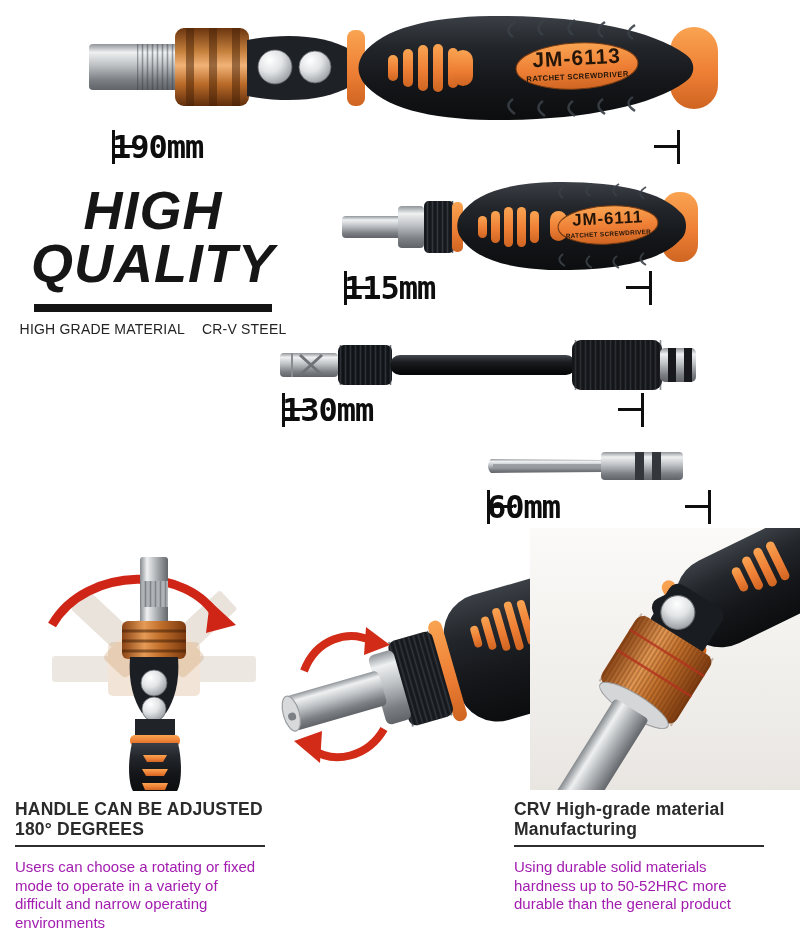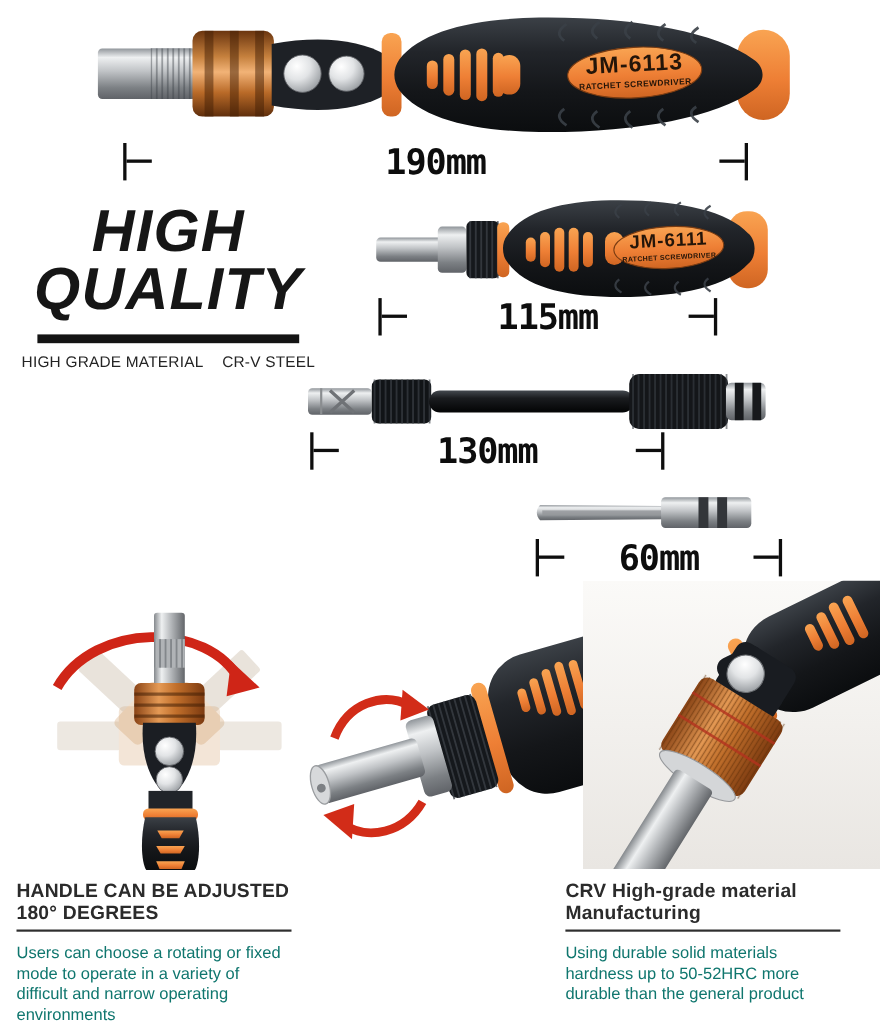--- a/index.html
+++ b/index.html
@@ -8,37 +8,37 @@
   .abs{position:absolute;}
 
   
   .measure{position:absolute;height:36px;}
   .mtick{position:absolute;top:0;width:3px;height:34px;background:#0e0e0e;}
   .mtick.l{left:0;}
   .mtick.r{right:0;}
   .mtick.l::after,.mtick.r::after{content:"";position:absolute;top:15px;width:23px;height:3px;background:#0e0e0e;}
   .mtick.l::after{left:3px;}
   .mtick.r::after{right:3px;}
-  .mval{position:absolute;left:0;right:0;top:-2px;text-align:center;
+  .mval{position:absolute;left:0;right:0;top:-2px;
         font-family:"DejaVu Sans Mono",monospace;font-weight:bold;font-size:32px;
         letter-spacing:-1px;color:#0d0d0d;}
 
   
   .quality{position:absolute;left:28px;top:184px;width:250px;text-align:center;color:#161616;}
   .q-title{font-family:"Liberation Sans",sans-serif;font-style:italic;font-weight:bold;
            font-size:54px;line-height:0.99;letter-spacing:1px;}
   .q-bar{height:8px;background:#141414;margin:13px 6px 0 6px;}
   .q-sub{margin-top:9px;display:flex;justify-content:center;gap:17px;
          font-size:14px;letter-spacing:0.2px;color:#242424;white-space:nowrap;}
 
   
   .fcol{position:absolute;top:799px;width:250px;}
   .fhead{font-size:17.5px;line-height:1.15;letter-spacing:0.2px;color:#2b2b2b;
          min-height:40px;padding-bottom:6px;border-bottom:2px solid #2e2e2e;font-weight:bold;}
-  .fbody{margin-top:11px;font-size:15px;line-height:1.24;color:#0f766e;}
+  .fbody{margin-top:11px;font-size:15px;line-height:1.24;color:#a21caf;}
 
   svg text{font-family:"Liberation Sans",sans-serif;}
 </style>
 </head>
 <body>
 
 <div class="canvas">
 
   <svg width="0" height="0" style="position:absolute">
     <defs>
@@ -206,21 +206,21 @@
     <rect x="60" y="8" width="54" height="40" rx="6" fill="#111417"></rect>
     <rect x="60" y="8" width="54" height="40" fill="url(#knurlD)" opacity=".7"></rect>
     <rect x="112" y="18" width="186" height="20" rx="10" fill="url(#gShaft)"></rect>
     <rect x="294" y="3" width="90" height="50" rx="9" fill="#141619"></rect>
     <rect x="294" y="3" width="90" height="50" fill="url(#knurlD)" opacity=".6"></rect>
     <rect x="382" y="11" width="36" height="34" rx="5" fill="url(#gChrome)"></rect>
     <rect x="390" y="11" width="8" height="34" fill="#17191c"></rect>
     <rect x="406" y="11" width="8" height="34" fill="#17191c"></rect>
   </svg>
 
-  <div class="measure" style="left:282px;top:393px;width:322px">
+  <div class="measure" style="left:282px;top:393px;width:362px">
     <span class="mtick l"></span>
     <span class="mtick r"></span>
     <span class="mval">130mm</span>
   </div>
 
   <svg class="abs" style="left:485px;top:447px" width="200" height="38" viewBox="0 0 200 38">
     <path d="M6,12 L118,13 L118,25 L6,26 C2,22 2,16 6,12 Z" fill="url(#gChrome)"></path>
     <rect x="8" y="17" width="108" height="4" fill="#93969a" opacity=".8"></rect>
     <rect x="116" y="5" width="82" height="28" rx="4" fill="url(#gChrome)"></rect>
     <rect x="150" y="5" width="9" height="28" fill="#33363a"></rect>

